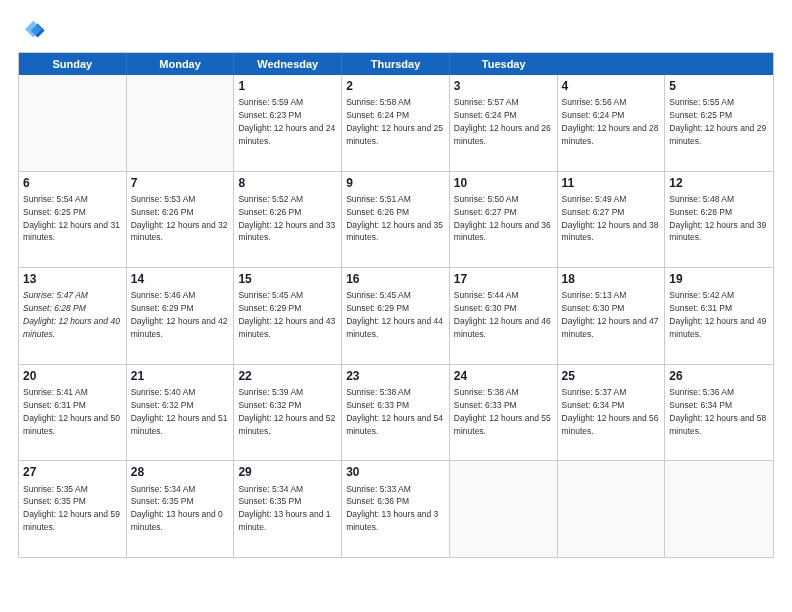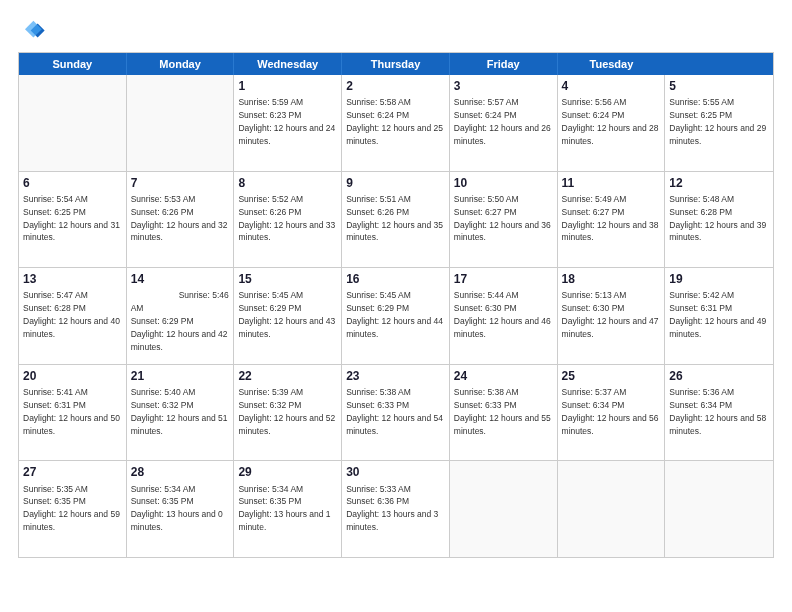--- a/index.html
+++ b/index.html
@@ -135,21 +135,20 @@
       <div class="sub-title"></div>
     </div>
   </div>
 
   <div class="calendar">
     <div class="cal-header-row">
     <div class="cal-header-cell">Sunday</div>
         <div class="cal-header-cell">Monday</div>
         <div class="cal-header-cell">Wednesday</div>
         <div class="cal-header-cell">Thursday</div>
-        <div class="cal-header-cell">Friday</div>
         <div class="cal-header-cell">Tuesday</div>
       </div>
     <div class="cal-body">
     <div class="cal-row">
           <div class="cal-cell empty"></div>
           <div class="cal-cell empty"></div>
           <div class="cal-cell"><span class="day-num">1</span><span class="cell-text" style="white-space: pre-line;">Sunrise: 5:59 AM
 Sunset: 6:23 PM
 Daylight: 12 hours and 24 minutes.</span></div>
           <div class="cal-cell"><span class="day-num">2</span><span class="cell-text" style="white-space: pre-line;">Sunrise: 5:58 AM
@@ -182,24 +181,24 @@
 Sunset: 6:27 PM
 Daylight: 12 hours and 36 minutes.</span></div>
           <div class="cal-cell"><span class="day-num">11</span><span class="cell-text" style="white-space: pre-line;">Sunrise: 5:49 AM
 Sunset: 6:27 PM
 Daylight: 12 hours and 38 minutes.</span></div>
           <div class="cal-cell"><span class="day-num">12</span><span class="cell-text" style="white-space: pre-line;">Sunrise: 5:48 AM
 Sunset: 6:28 PM
 Daylight: 12 hours and 39 minutes.</span></div>
         </div>
         <div class="cal-row">
-          <div class="cal-cell"><span class="day-num">13</span><span class="cell-text" style="white-space: pre-line;">Sunrise: 5:47 AM
+          <div class="cal-cell"><span class="day-num">13</span><span class="cell-text" style="white-space: pre-line; font-style: italic;">Sunrise: 5:47 AM
 Sunset: 6:28 PM
 Daylight: 12 hours and 40 minutes.</span></div>
-          <div class="cal-cell"><span class="day-num">14</span><span class="cell-text" style="white-space: pre-line; margin-left: 48px;">Sunrise: 5:46 AM
+          <div class="cal-cell"><span class="day-num">14</span><span class="cell-text" style="white-space: pre-line;">Sunrise: 5:46 AM
 Sunset: 6:29 PM
 Daylight: 12 hours and 42 minutes.</span></div>
           <div class="cal-cell"><span class="day-num">15</span><span class="cell-text" style="white-space: pre-line;">Sunrise: 5:45 AM
 Sunset: 6:29 PM
 Daylight: 12 hours and 43 minutes.</span></div>
           <div class="cal-cell"><span class="day-num">16</span><span class="cell-text" style="white-space: pre-line;">Sunrise: 5:45 AM
 Sunset: 6:29 PM
 Daylight: 12 hours and 44 minutes.</span></div>
           <div class="cal-cell"><span class="day-num">17</span><span class="cell-text" style="white-space: pre-line;">Sunrise: 5:44 AM
 Sunset: 6:30 PM

